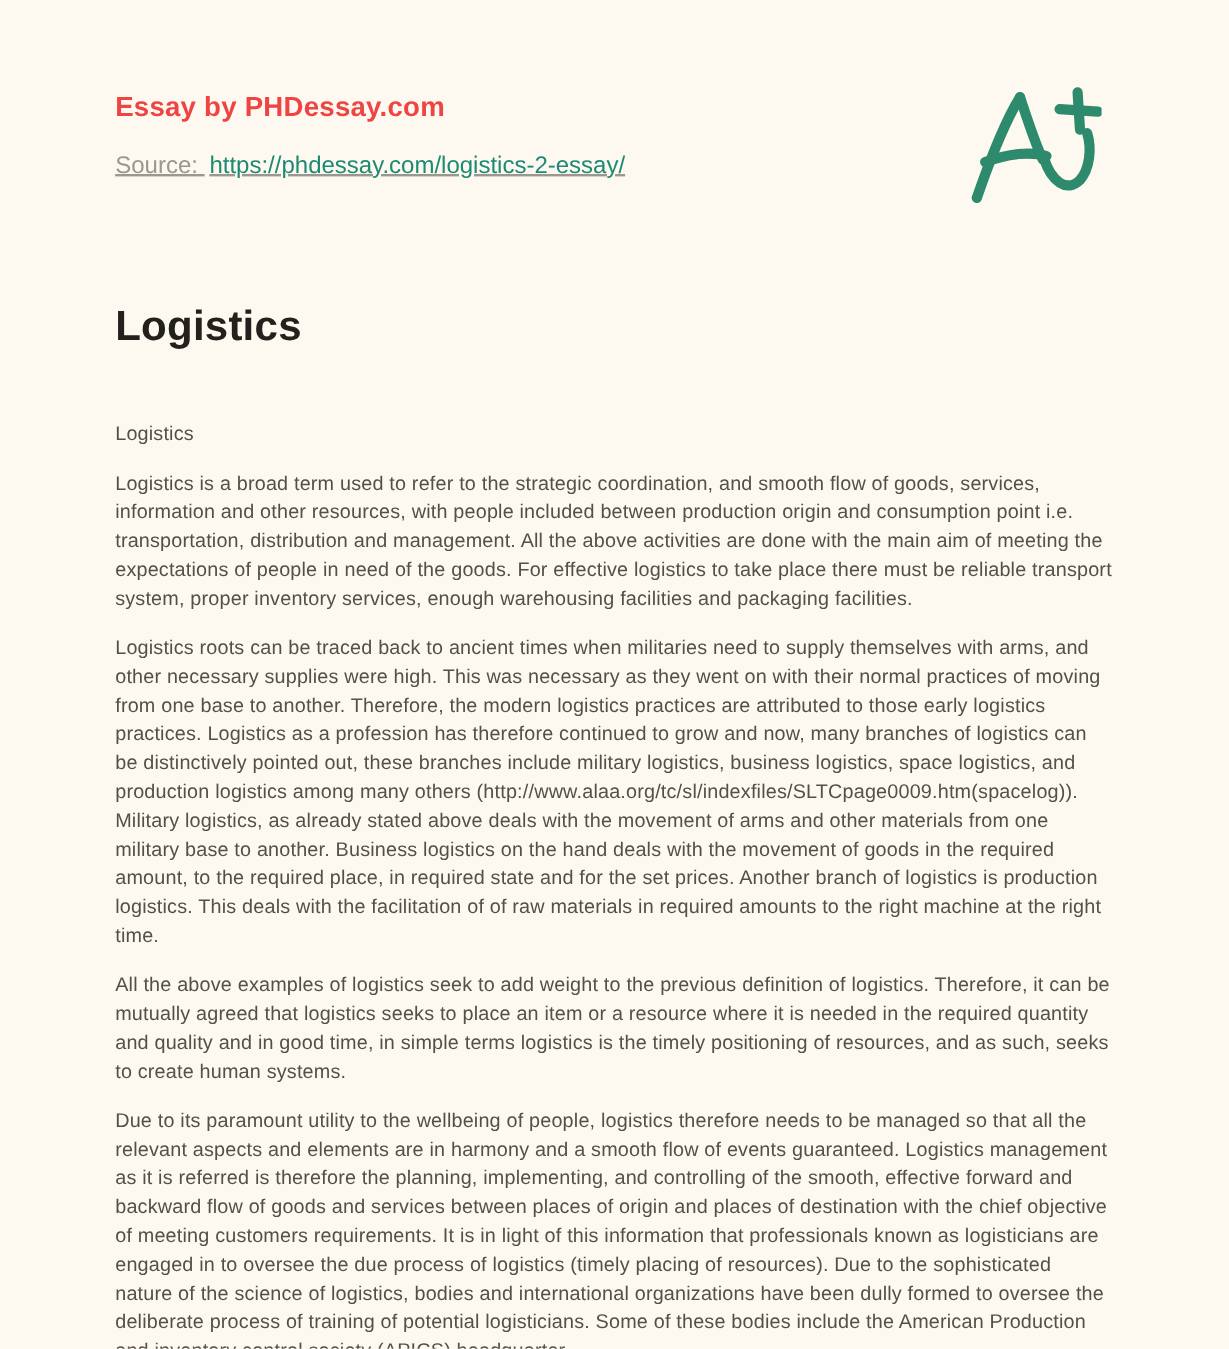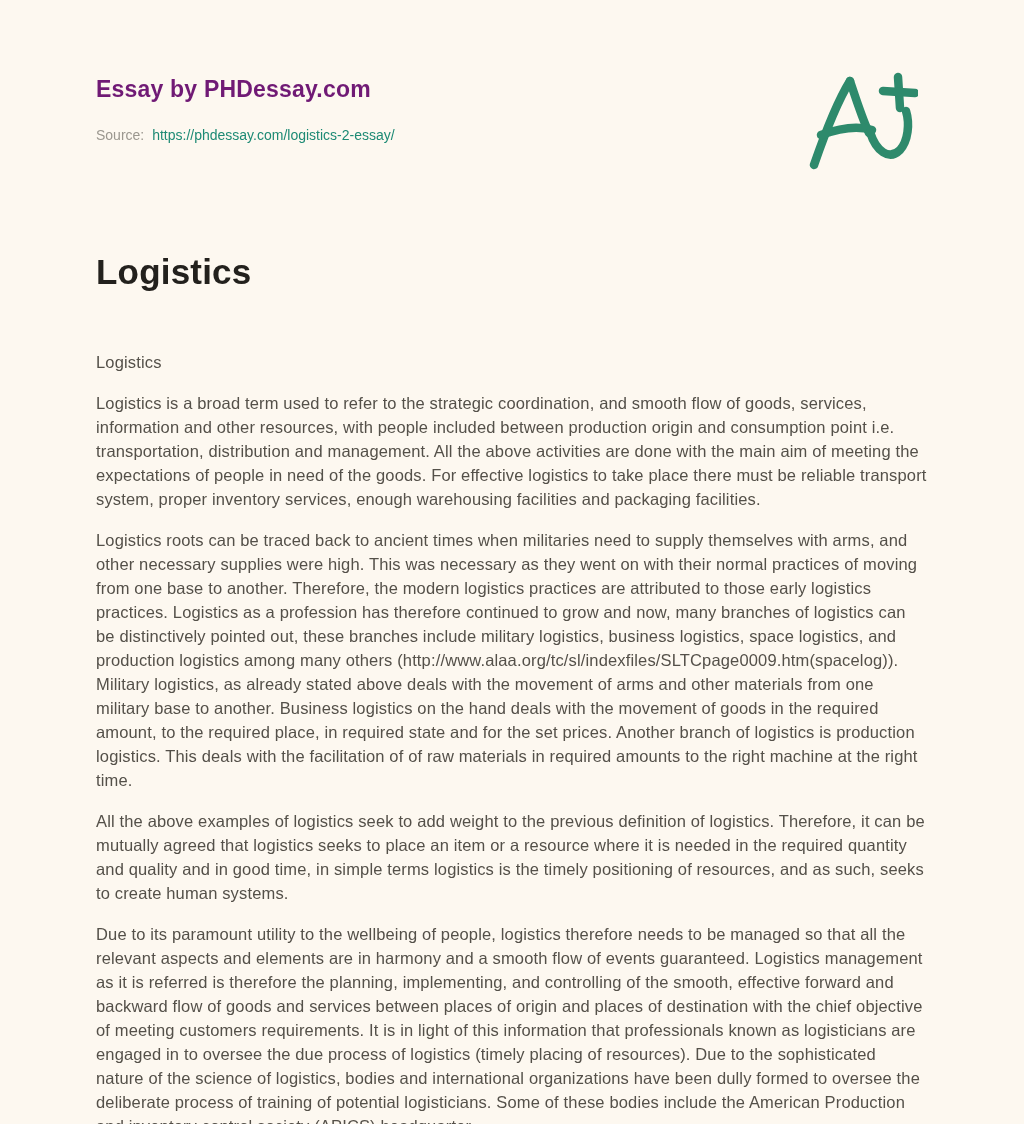--- a/index.html
+++ b/index.html
@@ -23,26 +23,27 @@
   .header {
     display: flex;
     justify-content: space-between;
     align-items: flex-start;
   }
   .header-title {
     margin: 6px 0 0 0;
     font-size: 23px;
     font-weight: bold;
     letter-spacing: 0.2px;
-    color: #701a75;
+    color: #ef4444;
   }
   .source-row {
     margin-top: 24px;
-    font-size: 14px;
+    font-size: 20px;
     color: #9b978f;
+    text-decoration: underline;
   }
   .source-row a {
     color: #1d8a74;
     text-decoration: none;
     margin-left: 4px;
   }
   .logo-box {
     width: 112px;
     height: 100px;
     margin-right: 10px;

